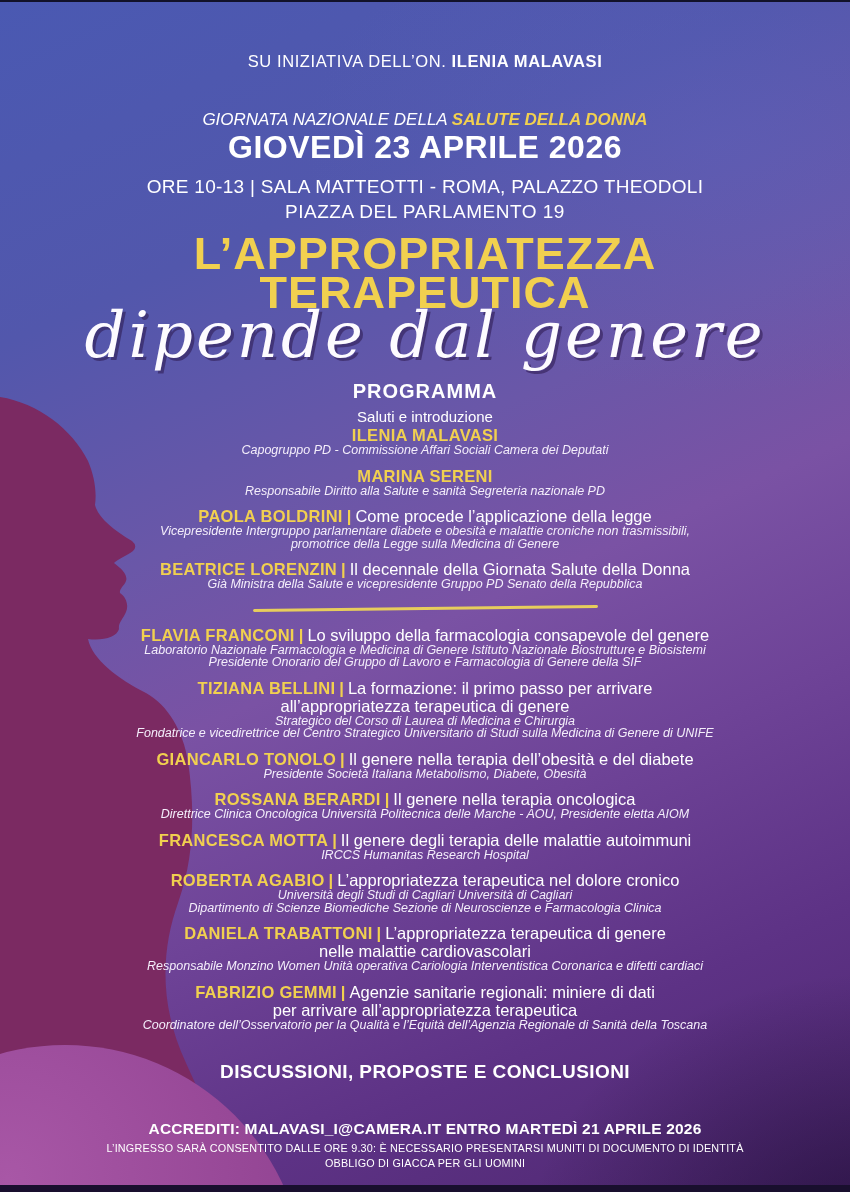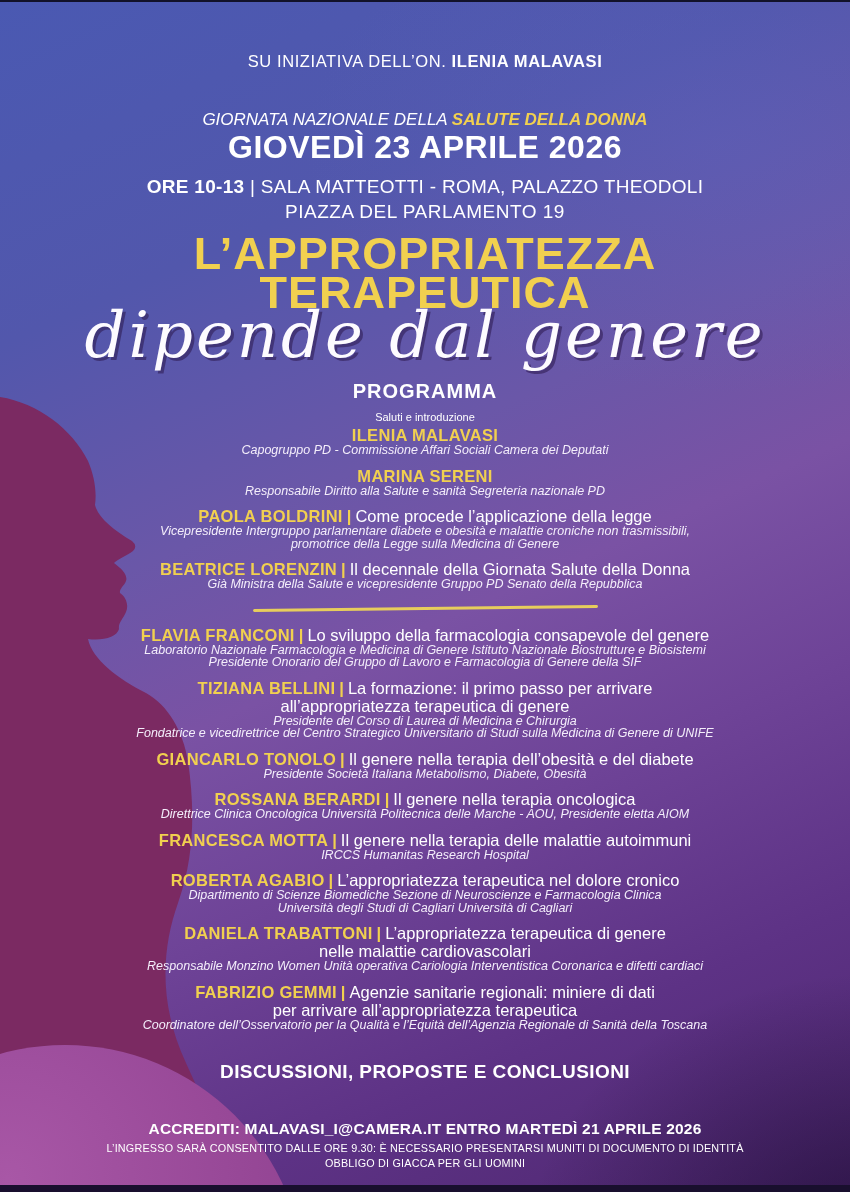--- a/index.html
+++ b/index.html
@@ -24,33 +24,33 @@
     z-index:2;
   }
   .txt{position:absolute;left:0;width:850px;text-align:center;color:#fff;z-index:4;}
 
   .initiative{top:52px;font-size:16.5px;letter-spacing:0.6px;font-weight:500;}
   .initiative b{font-weight:800;}
   .dayline{top:110px;font-size:17px;font-style:italic;font-weight:500;text-align:center;}
   .dayline .hl{color:#F1D04F;font-weight:800;}
   .date{top:129px;font-size:32px;font-weight:800;letter-spacing:0.5px;}
   .orevenue{top:176px;font-size:19px;font-weight:500;letter-spacing:0.3px;}
-  .orevenue b{font-weight:700;}
+  .orevenue b{font-weight:400;}
   .address{top:201px;font-size:19px;font-weight:500;letter-spacing:0.5px;}
 
   .bigtitle{top:234px;color:#F1D04F;font-weight:800;font-size:45px;line-height:39px;letter-spacing:1px;}
   .script{
     top:293px;font-family:"DejaVu Serif",serif;font-style:italic;font-weight:400;
     font-size:64px;line-height:84px;letter-spacing:3px;color:#fdfbff;
     text-shadow:3px 3px 0 rgba(44,24,76,0.55);
   }
   .programma{top:380px;font-size:20px;font-weight:800;letter-spacing:1px;}
 
   .program{position:absolute;top:408px;left:45px;width:760px;text-align:center;z-index:4;color:#fff;}
-  .intro-heading{font-size:11px;line-height:18px;color:#fff;}
+  .intro-heading{font-size:15px;line-height:18px;color:#fff;}
   .entry{margin-bottom:10px;}
   .entry-line{font-size:16.5px;line-height:18px;}
   .entry-line .name{color:#F1D04F;font-weight:800;letter-spacing:0.3px;}
   .entry-line .pipe{color:#F1D04F;font-weight:700;margin:0 4px;}
   .topic-line{font-size:16.5px;line-height:18px;}
   .affil{font-size:12.5px;line-height:12.5px;font-style:italic;color:#f4eefb;}
   .divider{width:345px;height:3px;background:#E7CD5C;border-radius:3px;margin:16px auto 16px;transform:rotate(-0.7deg);}
 
   .discussion{top:1061px;font-size:19px;font-weight:800;letter-spacing:0.4px;}
   .coordina{top:1094px;font-size:16.5px;}
@@ -135,39 +135,39 @@
       </div>
       <div class="divider"></div>
       <div class="entry">
         <div class="entry-line"><span class="name">FLAVIA FRANCONI</span><span class="pipe">|</span><span class="topic">Lo sviluppo della farmacologia consapevole del genere</span></div>
         <div class="affil">Laboratorio Nazionale Farmacologia e Medicina di Genere Istituto Nazionale Biostrutture e Biosistemi</div>
         <div class="affil">Presidente Onorario del Gruppo di Lavoro e Farmacologia di Genere della SIF</div>
       </div>
       <div class="entry">
         <div class="entry-line"><span class="name">TIZIANA BELLINI</span><span class="pipe">|</span><span class="topic">La formazione: il primo passo per arrivare</span></div>
         <div class="topic-line">all’appropriatezza terapeutica di genere</div>
-        <div class="affil">Presidente del Corso di Laurea di Medicina e Chirurgia</div>
+        <div class="affil">Strategico del Corso di Laurea di Medicina e Chirurgia</div>
         <div class="affil">Fondatrice e vicedirettrice del Centro Strategico Universitario di Studi sulla Medicina di Genere di UNIFE</div>
       </div>
       <div class="entry">
         <div class="entry-line"><span class="name">GIANCARLO TONOLO</span><span class="pipe">|</span><span class="topic">Il genere nella terapia dell’obesità e del diabete</span></div>
         <div class="affil">Presidente Società Italiana Metabolismo, Diabete, Obesità</div>
       </div>
       <div class="entry">
         <div class="entry-line"><span class="name">ROSSANA BERARDI</span><span class="pipe">|</span><span class="topic">Il genere nella terapia oncologica</span></div>
         <div class="affil">Direttrice Clinica Oncologica Università Politecnica delle Marche - AOU, Presidente eletta AIOM</div>
       </div>
       <div class="entry">
-        <div class="entry-line"><span class="name">FRANCESCA MOTTA</span><span class="pipe">|</span><span class="topic">Il genere nella terapia delle malattie autoimmuni</span></div>
+        <div class="entry-line"><span class="name">FRANCESCA MOTTA</span><span class="pipe">|</span><span class="topic">Il genere degli terapia delle malattie autoimmuni</span></div>
         <div class="affil">IRCCS Humanitas Research Hospital</div>
       </div>
       <div class="entry">
         <div class="entry-line"><span class="name">ROBERTA AGABIO</span><span class="pipe">|</span><span class="topic">L’appropriatezza terapeutica nel dolore cronico</span></div>
+        <div class="affil">Università degli Studi di Cagliari Università di Cagliari</div>
         <div class="affil">Dipartimento di Scienze Biomediche Sezione di Neuroscienze e Farmacologia Clinica</div>
-        <div class="affil">Università degli Studi di Cagliari Università di Cagliari</div>
       </div>
       <div class="entry">
         <div class="entry-line"><span class="name">DANIELA TRABATTONI</span><span class="pipe">|</span><span class="topic">L’appropriatezza terapeutica di genere</span></div>
         <div class="topic-line">nelle malattie cardiovascolari</div>
         <div class="affil">Responsabile Monzino Women Unità operativa Cariologia Interventistica Coronarica e difetti cardiaci</div>
       </div>
       <div class="entry">
         <div class="entry-line"><span class="name">FABRIZIO GEMMI</span><span class="pipe">|</span><span class="topic">Agenzie sanitarie regionali: miniere di dati</span></div>
         <div class="topic-line">per arrivare all’appropriatezza terapeutica</div>
         <div class="affil">Coordinatore dell’Osservatorio per la Qualità e l’Equità dell’Agenzia Regionale di Sanità della Toscana</div>

